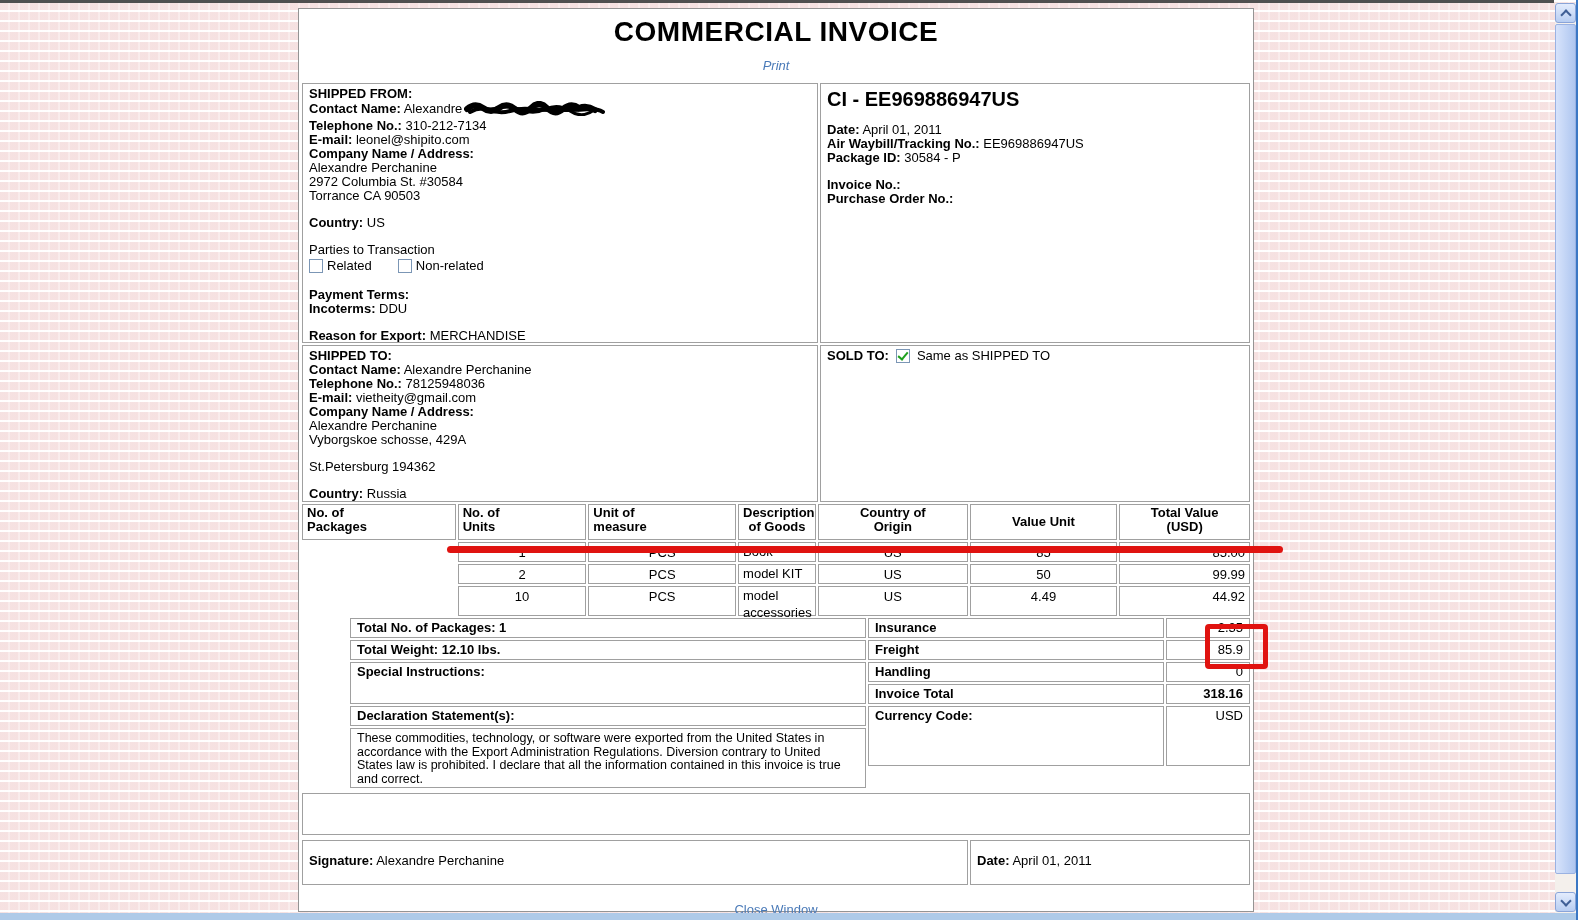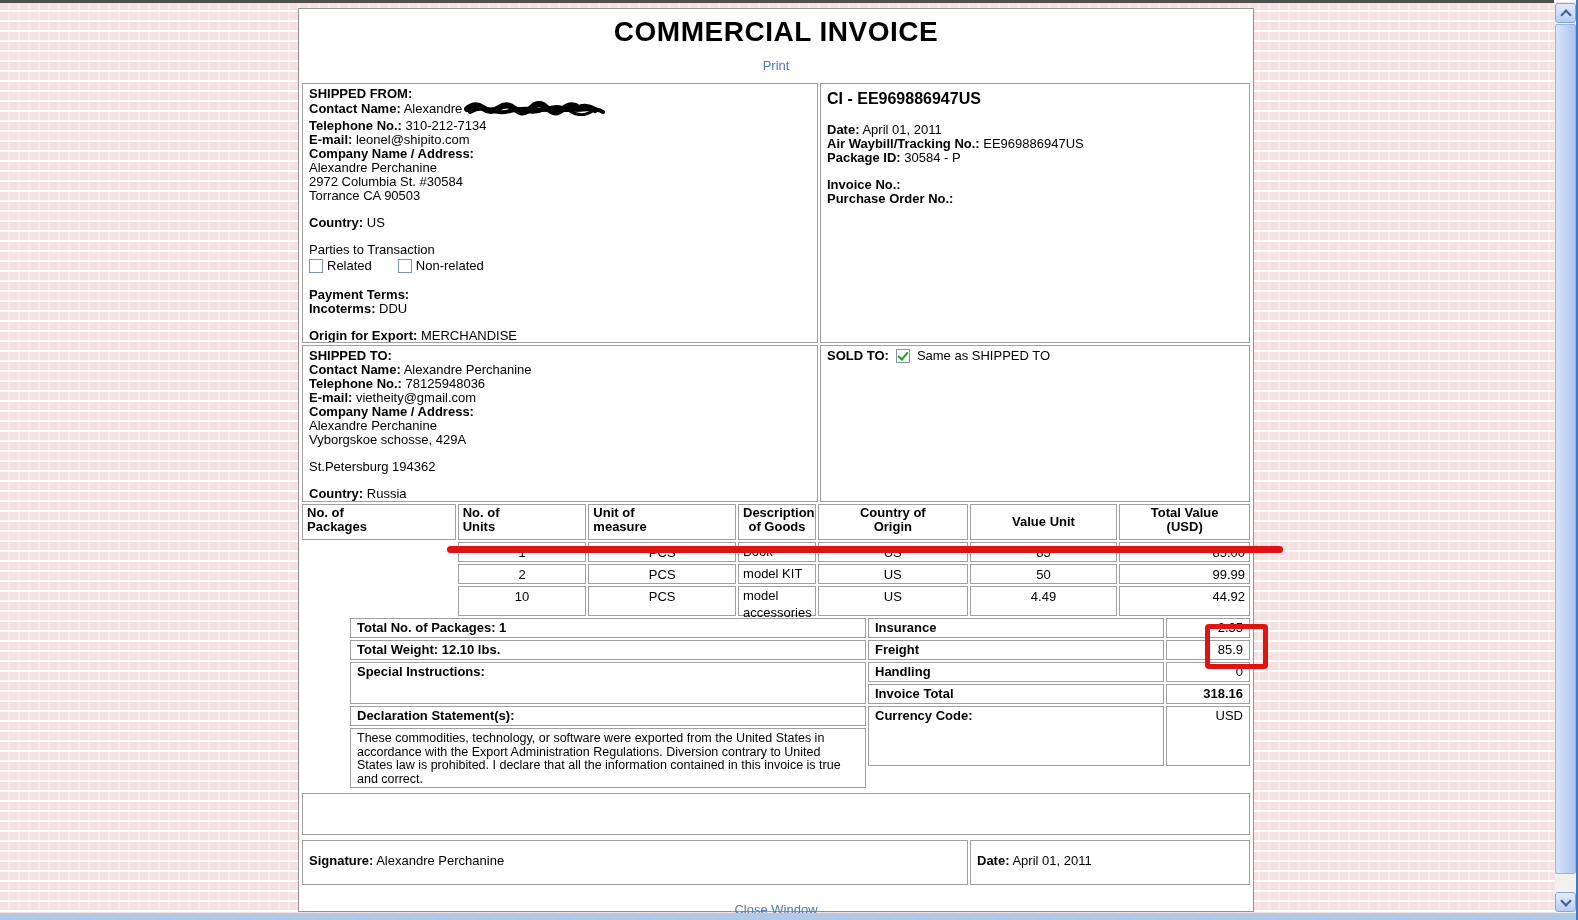--- a/index.html
+++ b/index.html
@@ -27,28 +27,28 @@
   .chev{width:6px;height:6px;border-left:2px solid #3f5f96;border-top:2px solid #3f5f96;margin:7px auto 0;}
   .up .chev{transform:rotate(45deg);}
   .down .chev{transform:rotate(225deg);margin-top:4px;}
   .sb-thumb{position:absolute;left:0;top:21px;width:21px;height:850px;border:1px solid #9ab2e2;border-radius:2px;
     background:linear-gradient(90deg,#d7e3fb,#aec6f0);box-sizing:border-box;}
 
   
   .page{position:absolute;left:298px;top:8px;width:956px;height:904px;background:#fff;
     border:1px solid #949494;box-sizing:border-box;}
   .title{margin-top:8px;text-align:center;font-size:28px;line-height:30px;font-weight:bold;letter-spacing:.5px;}
-  .print-row{text-align:center;margin:12px 0 8px;height:16px;}
+  .print-row{text-align:center;margin:12px 0 8px;height:16px;font-style:italic;}
   .link{color:#4a7ab8;text-decoration:none;cursor:pointer;}
 
   .trow{display:flex;gap:2px;margin:2px 3px;}
   .cell{border:1px solid #a0a0a0;background:#fff;box-sizing:border-box;padding:3px 6px;overflow:hidden;}
   .w-left{width:516px;} .w-right{flex:1;}
   .h-top{height:260px;} .h-mid{height:157px;}
-  .ci-title{font-size:16px;line-height:24px;font-weight:bold;margin-bottom:12px;}
+  .ci-title{font-size:20px;line-height:24px;font-weight:bold;margin-bottom:12px;}
 
   
   .cbrow{display:flex;align-items:center;height:18px;gap:26px;}
   .cbitem{display:flex;align-items:center;gap:4px;}
   .cb{display:inline-block;width:12px;height:12px;border:1px solid #7b96b5;background:#fff;box-sizing:content-box;position:relative;}
   .check{position:absolute;left:3px;top:0px;width:4px;height:8px;border-right:2px solid #1ea11e;border-bottom:2px solid #1ea11e;transform:rotate(40deg);}
   .soldto{display:flex;align-items:center;gap:7px;}
 
   
   .itable{margin:2px 3px;}
@@ -137,21 +137,21 @@
         </span>
       </div>
       <div class="sp"></div>
       <div class="ln b">Payment Terms:</div>
       <div class="ln">
         <span class="b">Incoterms:</span>
         <span>DDU</span>
       </div>
       <div class="sp"></div>
       <div class="ln">
-        <span class="b">Origin for Export:</span>
+        <span class="b">Reason for Export:</span>
         <span>MERCHANDISE</span>
       </div>
     </div>
 
     <div class="cell w-right h-top">
       <div class="ci-title">CI - EE969886947US</div>
       <div class="ln">
         <span class="b">Date:</span>
         <span>April 01, 2011</span>
       </div>

